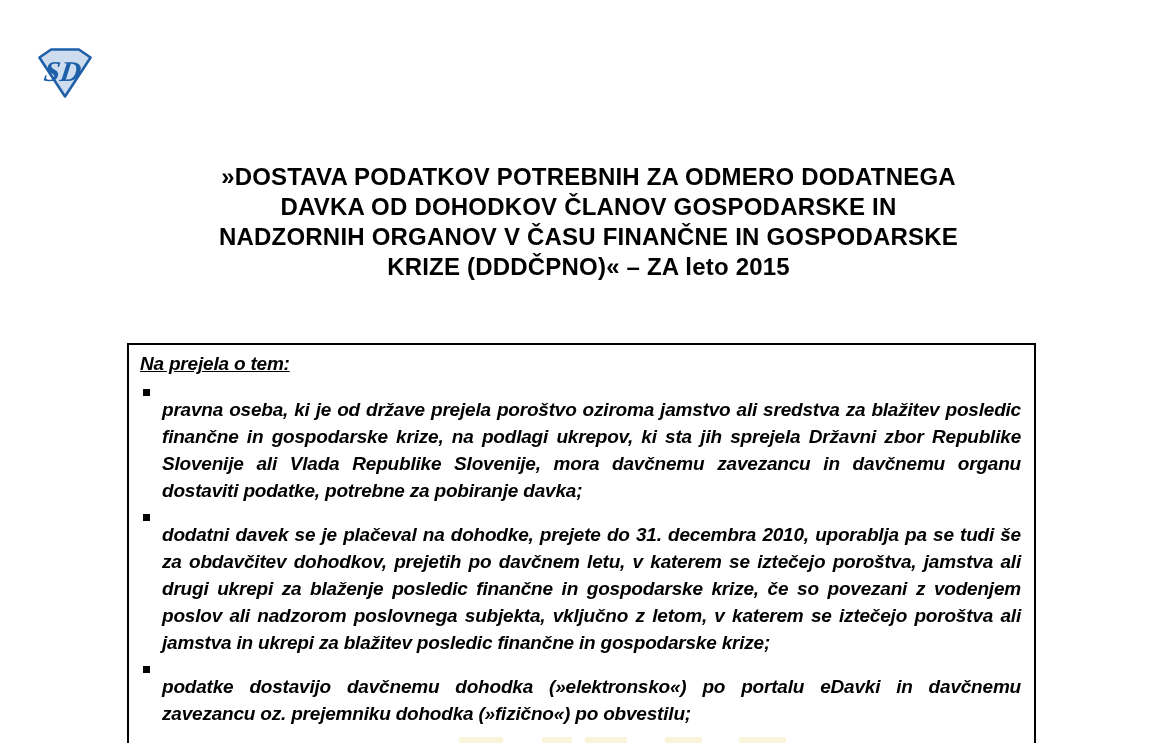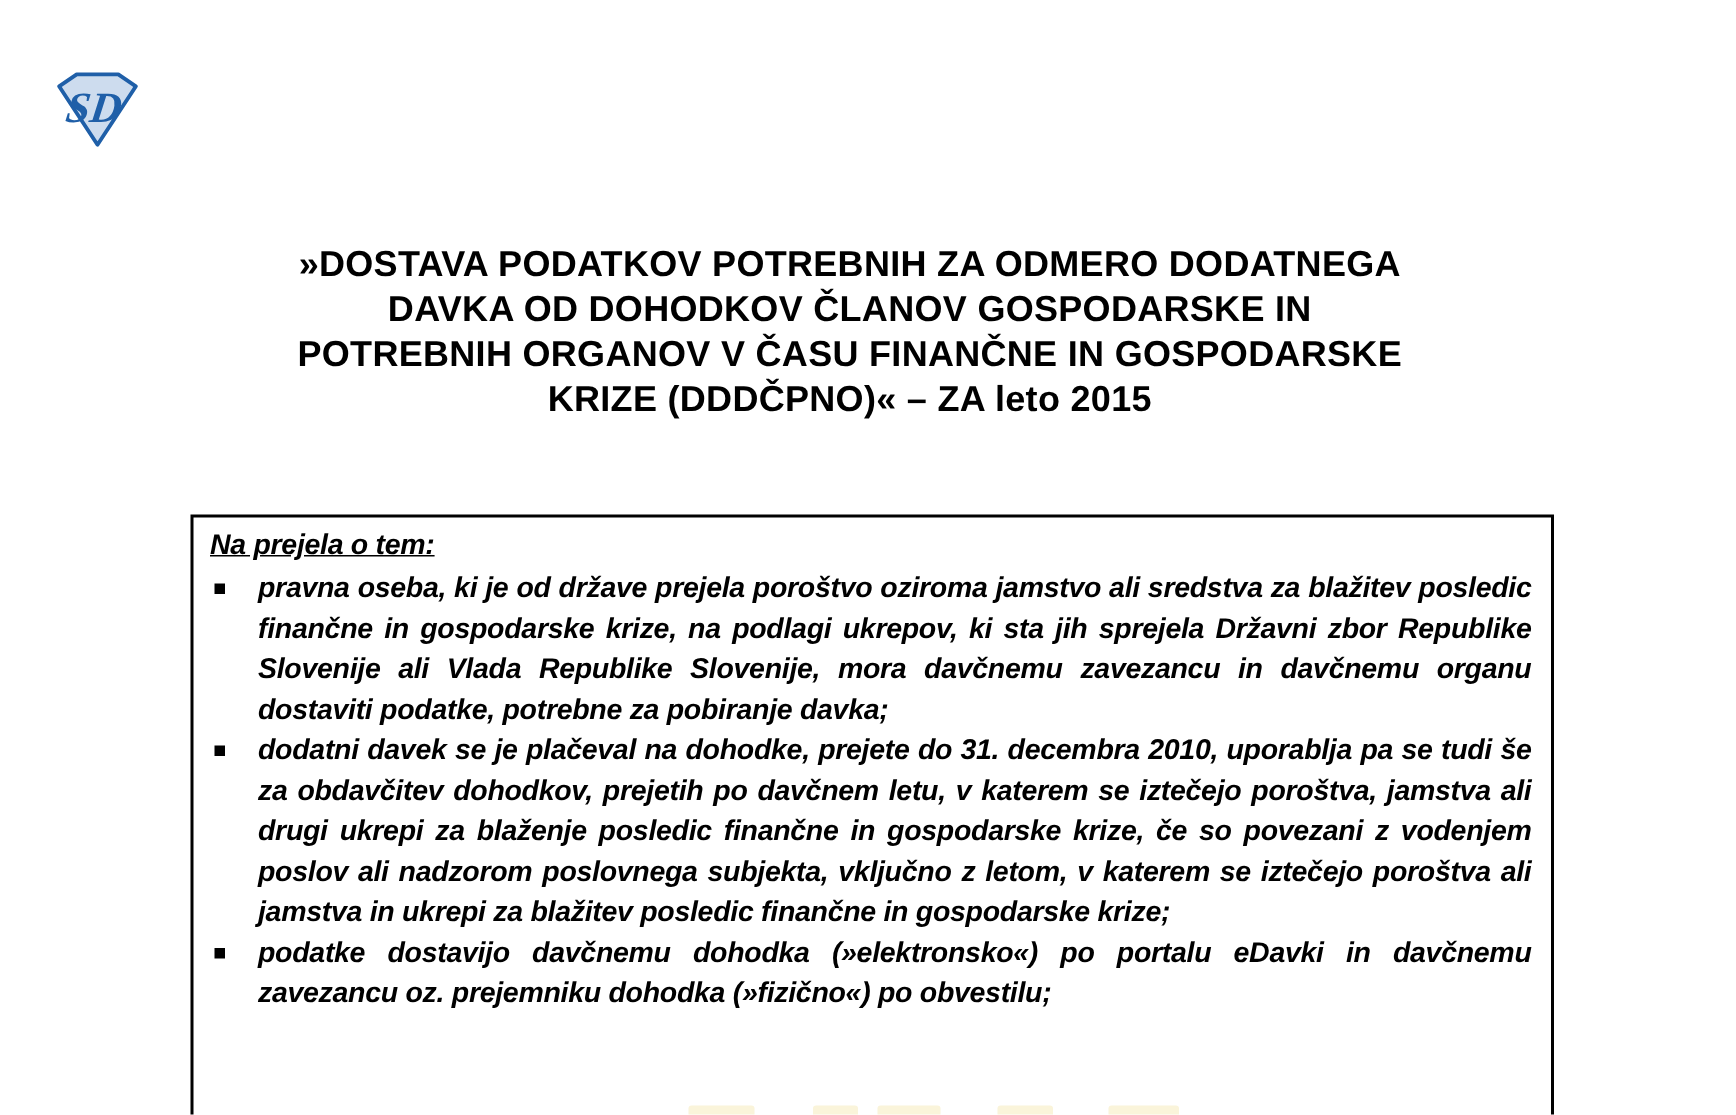--- a/index.html
+++ b/index.html
@@ -10,21 +10,21 @@
     position:relative;
     font-family:"Liberation Sans", sans-serif;
     color:#000;
   }
   .logo {
     position:absolute; left:33px; top:47px;
     width:64px; height:52px;
   }
   .logo svg { width:100%; height:100%; }
   .doc-title {
-    position:absolute; left:118px; top:162px; width:897px;
+    position:absolute; left:140px; top:162px; width:897px;
     text-align:center;
     font-weight:bold;
     font-size:24px;
     line-height:30px;
     letter-spacing:0.2px;
   }
   .summary-box {
     position:absolute; left:127px; top:343px;
     width:909px; height:430px;
     box-sizing:border-box;
@@ -37,21 +37,21 @@
     letter-spacing:-0.2px;
   }
   .box-heading {
     text-decoration:underline;
   }
   ul.bullets {
     list-style:none;
     margin:2px 0 0 0;
     padding:0;
   }
-  li.bullet { display:flex; }
+  li.bullet { display:flex;flex-direction:column; }
   .marker {
     flex:0 0 auto;
     width:7px; height:7px;
     background:#000;
     margin:10px 0 0 3px;
   }
   .btext {
     flex:1;
     margin-left:22px;
     text-align:justify;
@@ -76,21 +76,21 @@
   <div class="logo">
     <svg viewBox="0 0 60 47">
       <path d="M6 9 L17 1.5 L43 1.5 L54 9 L30 45.5 Z" style="fill:var(--logo-fill,#cddcee); stroke:var(--logo-outline,#1f5fa8); stroke-width:2.4; stroke-linejoin:round;"></path>
       <text x="31" y="25" text-anchor="middle" dominant-baseline="middle" transform="skewX(-8)" style="fill:var(--logo-outline,#1f5fa8); font-family:'Liberation Serif', serif; font-style:italic; font-weight:bold; font-size:27px;">SD</text>
     </svg>
   </div>
 
   <div class="doc-title">
     <div>»DOSTAVA PODATKOV POTREBNIH ZA ODMERO DODATNEGA</div>
     <div>DAVKA OD DOHODKOV ČLANOV GOSPODARSKE IN</div>
-    <div>POTREBNIH ORGANOV V ČASU FINANČNE IN GOSPODARSKE</div>
+    <div>NADZORNIH ORGANOV V ČASU FINANČNE IN GOSPODARSKE</div>
     <div>KRIZE (DDDČPNO)« – ZA leto 2015</div>
   </div>
 
   <div class="summary-box">
     <div class="box-heading">Na prejela o tem:</div>
     <ul class="bullets">
       <li class="bullet">
         <span class="marker"></span>
         <span class="btext">pravna oseba, ki je od države prejela poroštvo oziroma jamstvo ali sredstva za blažitev posledic finančne in gospodarske krize, na podlagi ukrepov, ki sta jih sprejela Državni zbor Republike Slovenije ali Vlada Republike Slovenije, mora davčnemu zavezancu in davčnemu organu dostaviti podatke, potrebne za pobiranje davka;</span>
       </li>

